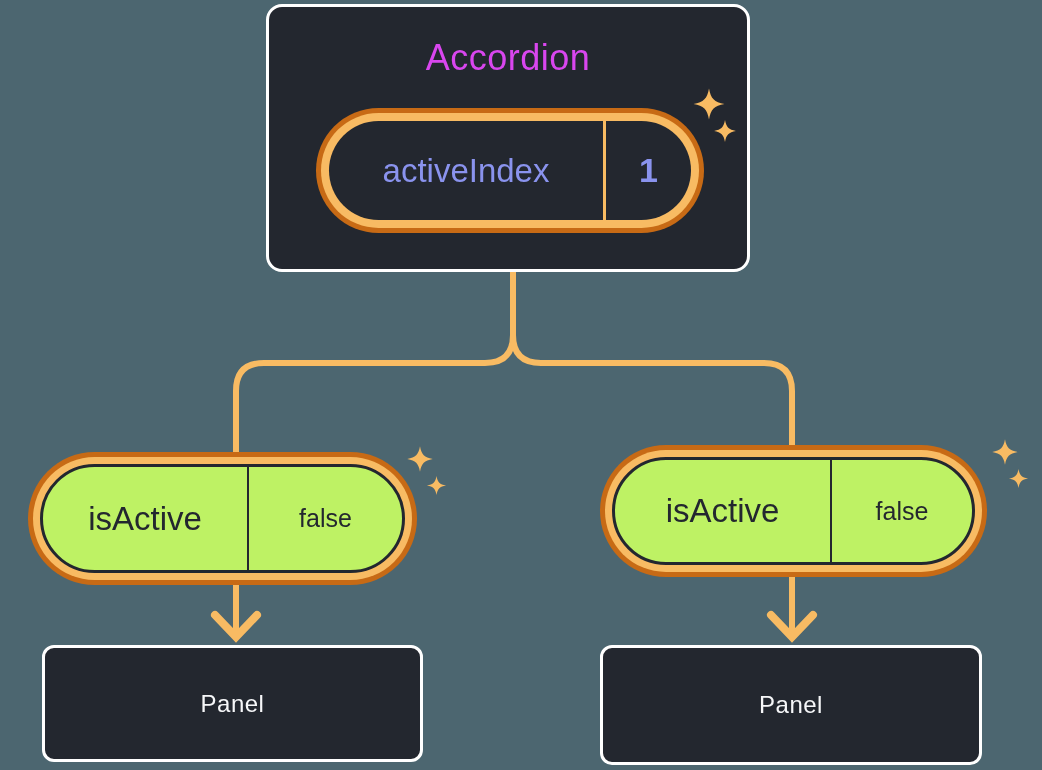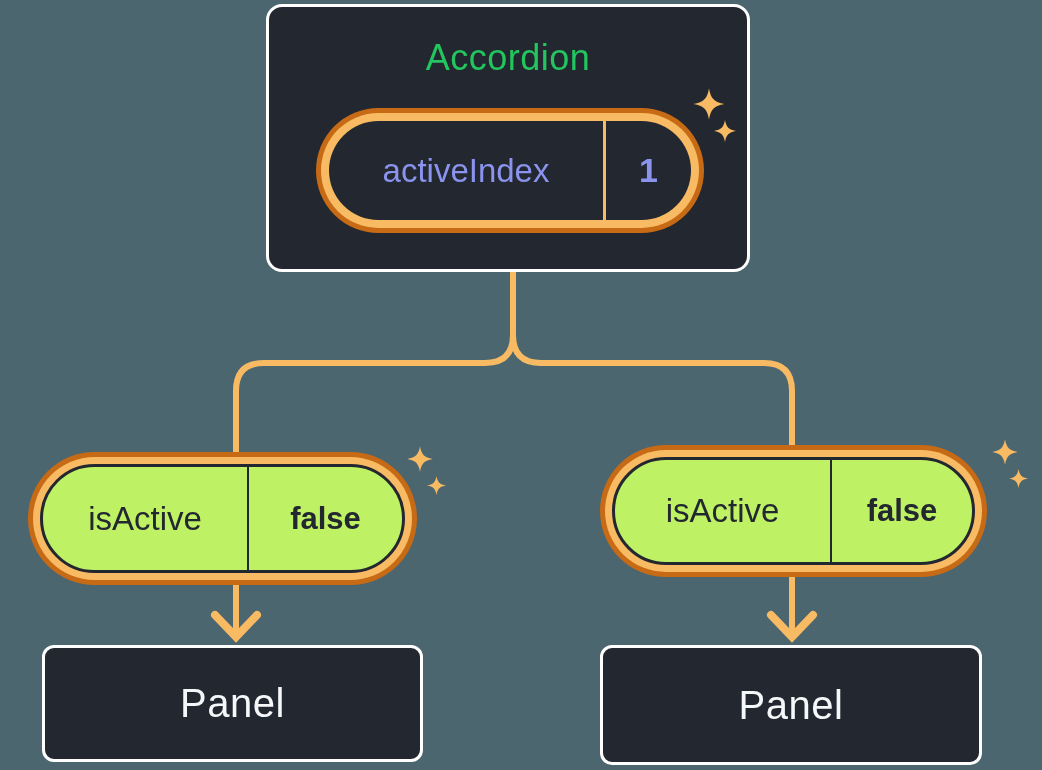--- a/index.html
+++ b/index.html
@@ -41,21 +41,21 @@
     display: block;
   }
   .accordion-title {
     position: absolute;
     left: 0; top: 33px;
     width: 100%;
     text-align: center;
     font-size: 36px;
     font-weight: 500;
     line-height: 36px;
-    color: #22c55e;
+    color: #d946ef;
     letter-spacing: 0.5px;
   }
 
   
   .pill-outer {
     position: absolute;
     box-sizing: border-box;
     background: #C76A15;
     border-radius: 999px;
     padding: 5px;
@@ -99,31 +99,31 @@
     border: 3px solid #23272F;
   }
   .prop-pill .cell-label {
     display: flex; align-items: center; justify-content: center;
     font-size: 33px; color: #23272F;
   }
   .prop-pill .divider { width: 2px; background: #23272F; }
   .prop-pill .cell-value {
     flex: 1;
     display: flex; align-items: center; justify-content: center;
-    font-size: 31px; font-weight: 700; color: #23272F;
+    font-size: 25px; font-weight: 400; color: #23272F;
   }
   .prop-pill-left  { left: 28px;  top: 452px; width: 389px; height: 133px; }
   .prop-pill-left .cell-label  { width: 204px; }
   .prop-pill-right { left: 600px; top: 445px; width: 387px; height: 132px; }
   .prop-pill-right .cell-label { width: 215px; }
 
   
   .panel-node {
     border-radius: 12px;
-    font-size: 40px;
+    font-size: 24px;
     font-weight: 500;
     color: #F6F7F9;
     letter-spacing: 0.5px;
   }
   .panel-left  { left: 42px;  top: 645px; width: 381px; height: 117px; }
   .panel-right { left: 600px; top: 645px; width: 382px; height: 120px; }
 
   
   .sparkle {
     position: absolute;

